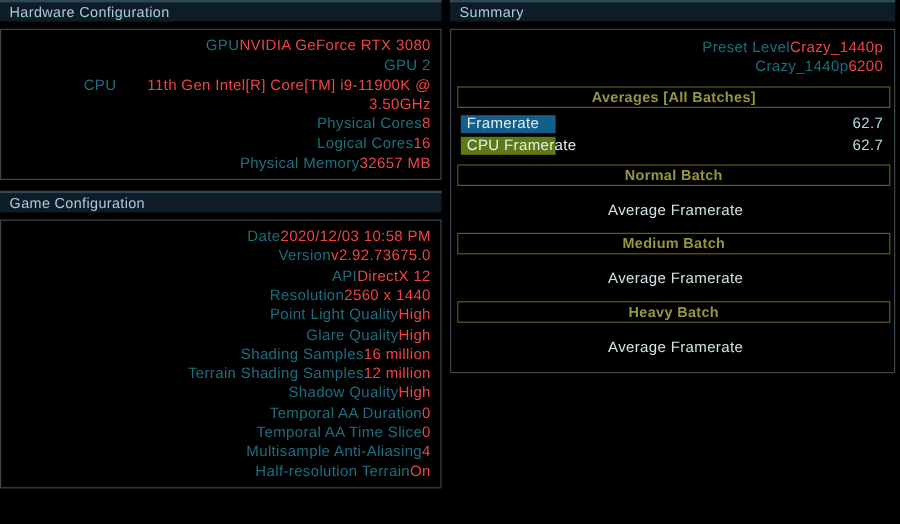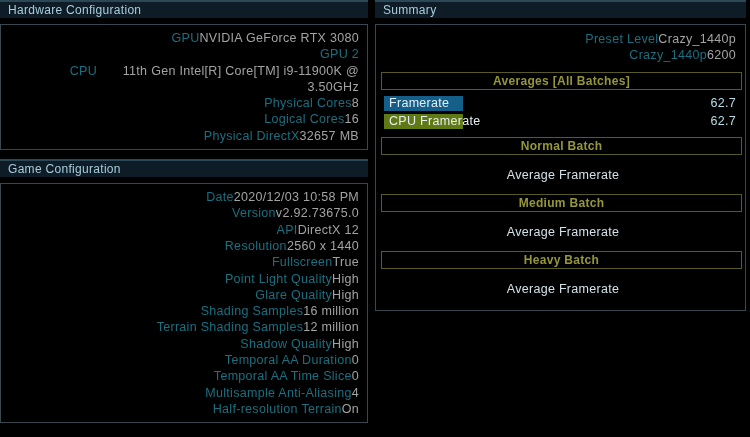--- a/index.html
+++ b/index.html
@@ -33,21 +33,21 @@
 
   .row {
     display: flex;
     justify-content: flex-end;
     align-items: flex-start;
     padding: 0 8px;
     font-size: 12.5px;
     line-height: 16.3px;
   }
   .row .lbl { color: #1a7080; white-space: nowrap; }
-  .row .val { color: #a3a3a3; white-space: nowrap; text-align: right; }
+  .row .val { color: #ef4444; white-space: nowrap; text-align: right; }
   .row .val.wrap { white-space: normal; max-width: 262px; }
 
   
   .panel.summary { padding: 6px 0 8px 0; height: 287px; }
   .panel.summary .row { padding: 0 9px 0 14px; }
 
   .gold-box {
     border: 1px solid #5a5a24;
     color: #96963c;
     font-size: 12px;
@@ -118,21 +118,21 @@
       </div>
       <div class="row">
         <span class="lbl">Physical Cores</span>
         <span class="val">8</span>
       </div>
       <div class="row">
         <span class="lbl">Logical Cores</span>
         <span class="val">16</span>
       </div>
       <div class="row">
-        <span class="lbl">Physical DirectX</span>
+        <span class="lbl">Physical Memory</span>
         <span class="val">32657 MB</span>
       </div>
     </div>
 
     <div class="section-header">
       <span>Game Configuration</span>
     </div>
     <div class="panel">
       <div class="row">
         <span class="lbl">Date</span>
@@ -142,24 +142,20 @@
         <span class="lbl">Version</span>
         <span class="val">v2.92.73675.0</span>
       </div>
       <div class="row">
         <span class="lbl">API</span>
         <span class="val">DirectX 12</span>
       </div>
       <div class="row">
         <span class="lbl">Resolution</span>
         <span class="val">2560 x 1440</span>
-      </div>
-      <div class="row">
-        <span class="lbl">Fullscreen</span>
-        <span class="val">True</span>
       </div>
       <div class="row">
         <span class="lbl">Point Light Quality</span>
         <span class="val">High</span>
       </div>
       <div class="row">
         <span class="lbl">Glare Quality</span>
         <span class="val">High</span>
       </div>
       <div class="row">

